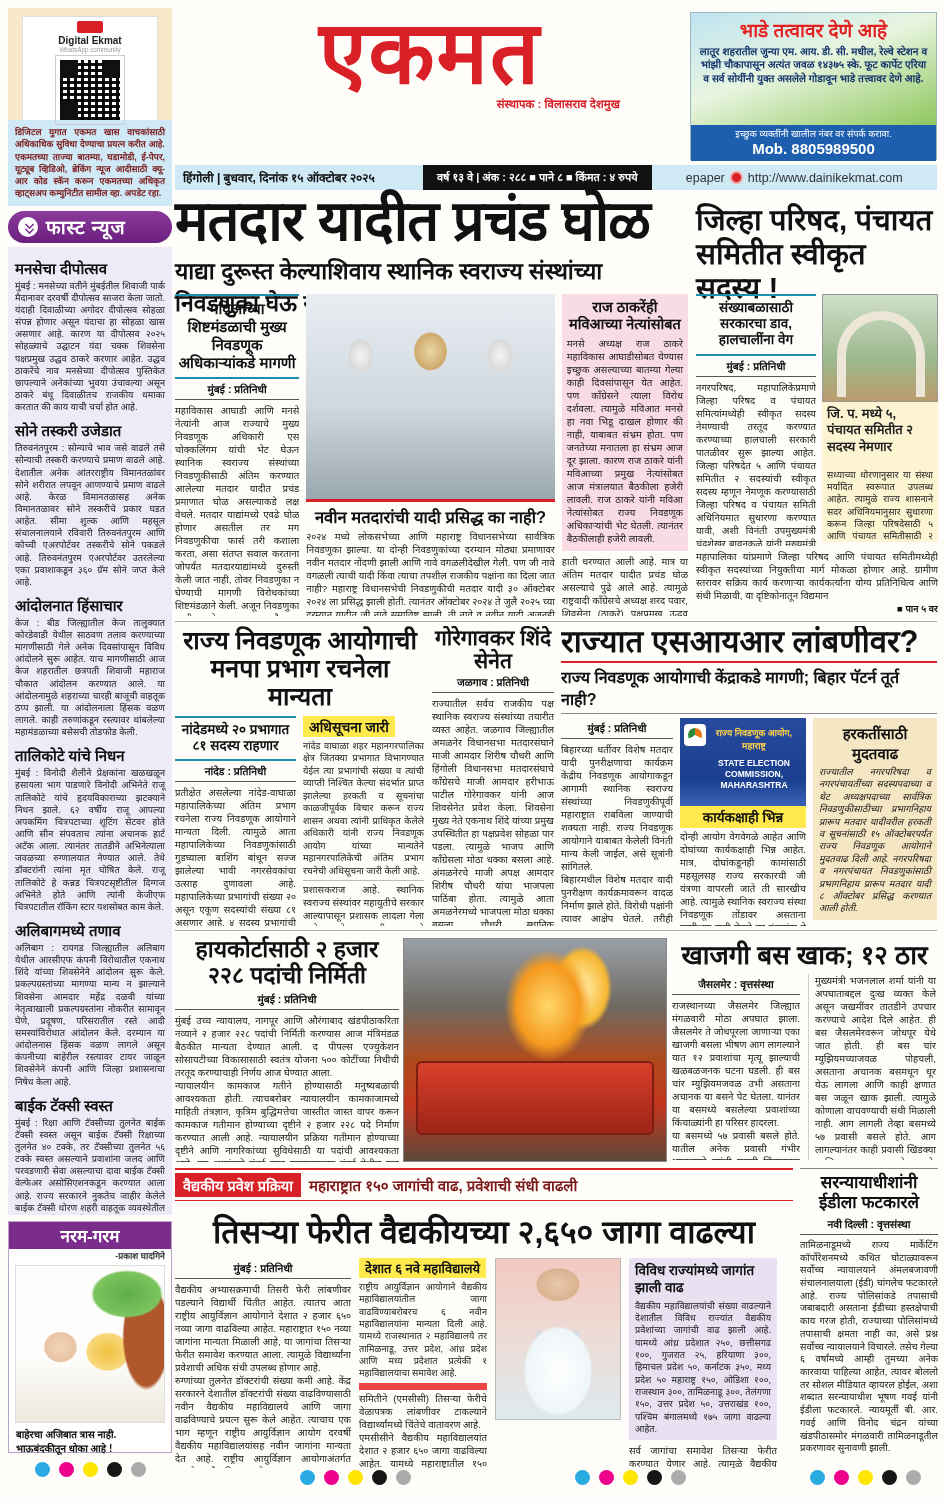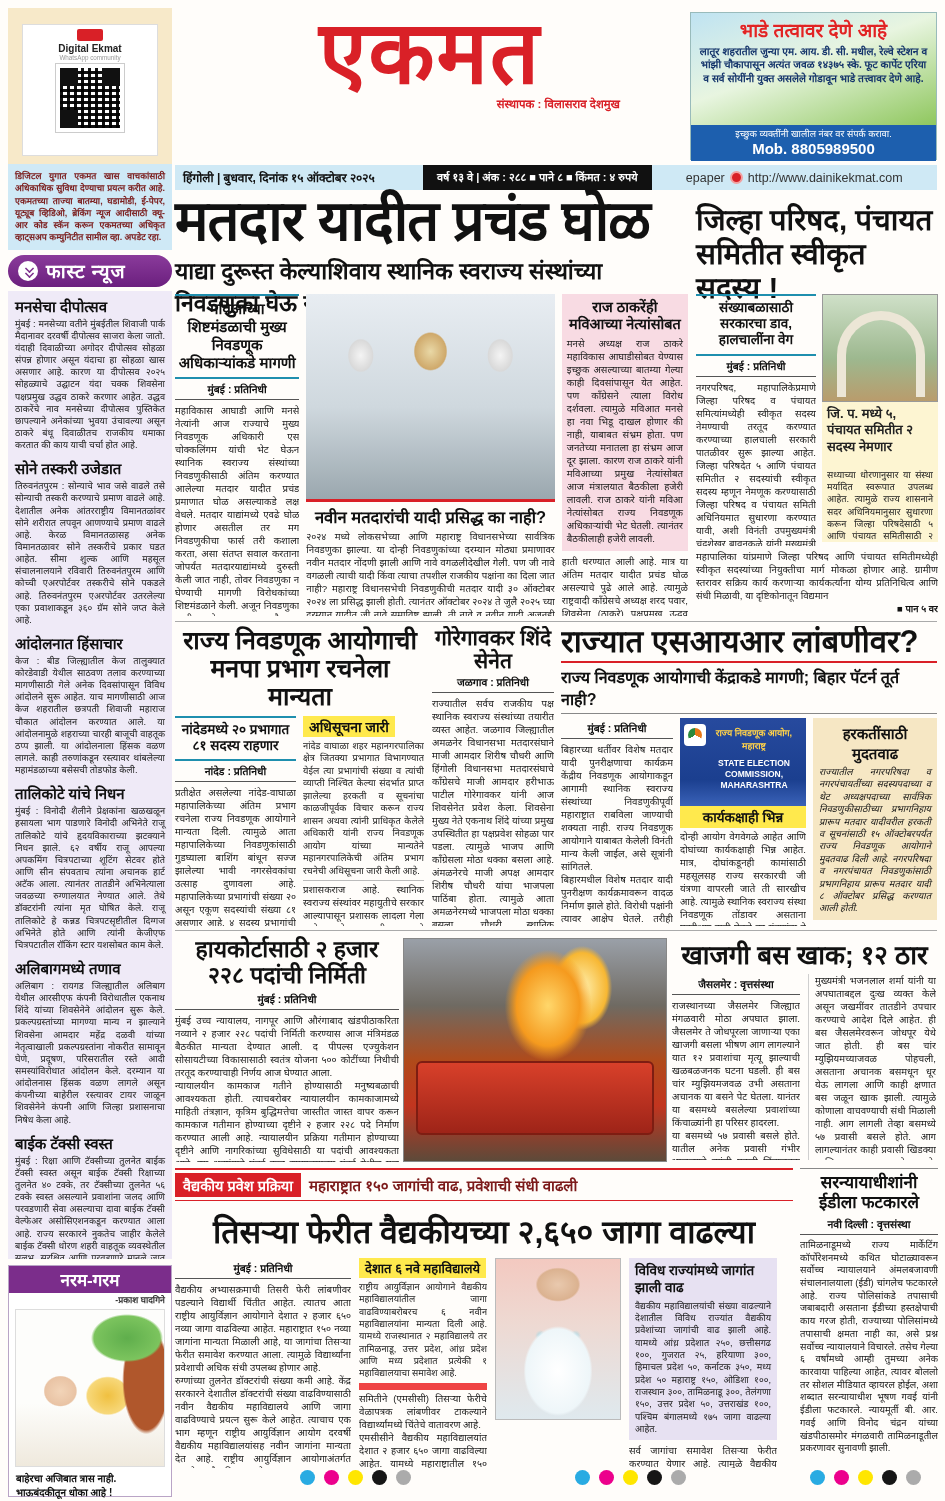--- a/index.html
+++ b/index.html
@@ -6,39 +6,39 @@
   body { font-family:"Liberation Sans","DejaVu Sans",sans-serif; background:#e8e8e8; }
   #page { position:relative; width:945px; height:1501px; background:#fffdfa; margin:0 auto; overflow:hidden; color:#111; }
   .abs { position:absolute; }
   .clip { overflow:hidden; }
   .body-txt { font-size:9.7px; line-height:1.34; color:#1c1c1c; text-align:justify; }
   .byline { font-size:10.5px; font-weight:700; text-align:center; margin:3px 0 4px; border-bottom:1px solid #555; padding-bottom:3px; }
   .jump { font-size:9.5px; font-weight:700; text-align:right; }
   .vr { border-left:1px solid #cfcfcf; }
   
   #left-rail { left:8px; top:8px; width:164px; height:1484px; }
-  .qr-box { background:#f7e9c9; height:156px; padding:16px 14px; }
+  .qr-box { background:#f7e9c9; height:112px; padding:8px 14px; }
   .qr-card { background:#fff; height:132px; border:1px solid #ddd; padding:4px; text-align:center; }
   .qr-chip { width:26px; height:12px; background:#d92027; border-radius:2px; margin:0 auto 2px; }
   .qr-title { font-size:10px; font-weight:700; color:#222; }
   .qr-sub { font-size:6.3px; color:#999; margin-bottom:3px; }
   .qr-code { width:68px; height:68px; margin:0 auto; border:4px solid #fff; outline:1px solid #ccc;
     background:
       linear-gradient(#111,#111) 0 0/18px 18px no-repeat,
       linear-gradient(#111,#111) 100% 0/18px 18px no-repeat,
       linear-gradient(#111,#111) 0 100%/18px 18px no-repeat,
       repeating-linear-gradient(0deg,#111 0 3px,#fff 3px 6px),
       repeating-linear-gradient(90deg,#111 0 3px,#fff 3px 7px); background-blend-mode:normal,normal,normal,multiply,normal; }
   .blue-note { background:#cfe9f6; padding:6px 7px; font-size:8.9px; line-height:1.38; font-weight:700; color:#7c2020; text-align:justify; }
   .fast-hd { margin-top:5px; background:linear-gradient(#8a3b9b,#6b1f7e); border-radius:16px; height:32px; display:flex; align-items:center; gap:8px; padding:0 10px; }
   .fast-ic { width:20px; height:20px; border-radius:50%; background:#fff; position:relative; }
   .fast-ic::before, .fast-ic::after { content:""; position:absolute; left:5px; width:10px; height:10px; border-right:3px solid #7b2d8b; border-bottom:3px solid #7b2d8b; transform:rotate(45deg) scale(.5); }
   .fast-ic::before { top:1px; } .fast-ic::after { top:6px; }
   .fast-hd span { color:#fff; font-size:19px; font-weight:700; letter-spacing:1px; }
-  .fast-list { background:#efeaf7; margin-top:4px; padding:5px 7px; height:968px; overflow:hidden; }
+  .fast-list { background:#efeaf7; margin-top:4px; padding:11px 7px; height:968px; overflow:hidden; }
   .fast-item { margin-bottom:7px; }
   .fast-item h3 { font-size:15px; font-weight:700; color:#101010; margin-bottom:2px; }
   .fast-item p { font-size:9.2px; line-height:1.32; text-align:justify; color:#222; }
   .cartoon { margin-top:6px; border:1px solid #b9a4c6; background:#fff; height:232px; }
   .cartoon-hd { background:#7b2d8b; color:#fff; font-size:17px; font-weight:700; text-align:center; padding:2px 0; }
   .cartoon-artist { font-size:8.8px; font-weight:700; color:#333; text-align:right; padding:1px 6px; }
   .cartoon-art { margin:2px 6px; height:158px; border:1px solid #ddd;
       background:
         radial-gradient(60px 40px at 75% 18%, #5fae4c 0%, #7cc45e 55%, transparent 60%),
         radial-gradient(40px 90px at 88% 45%, #b0572c 0%, #b0572c 55%, transparent 60%),

